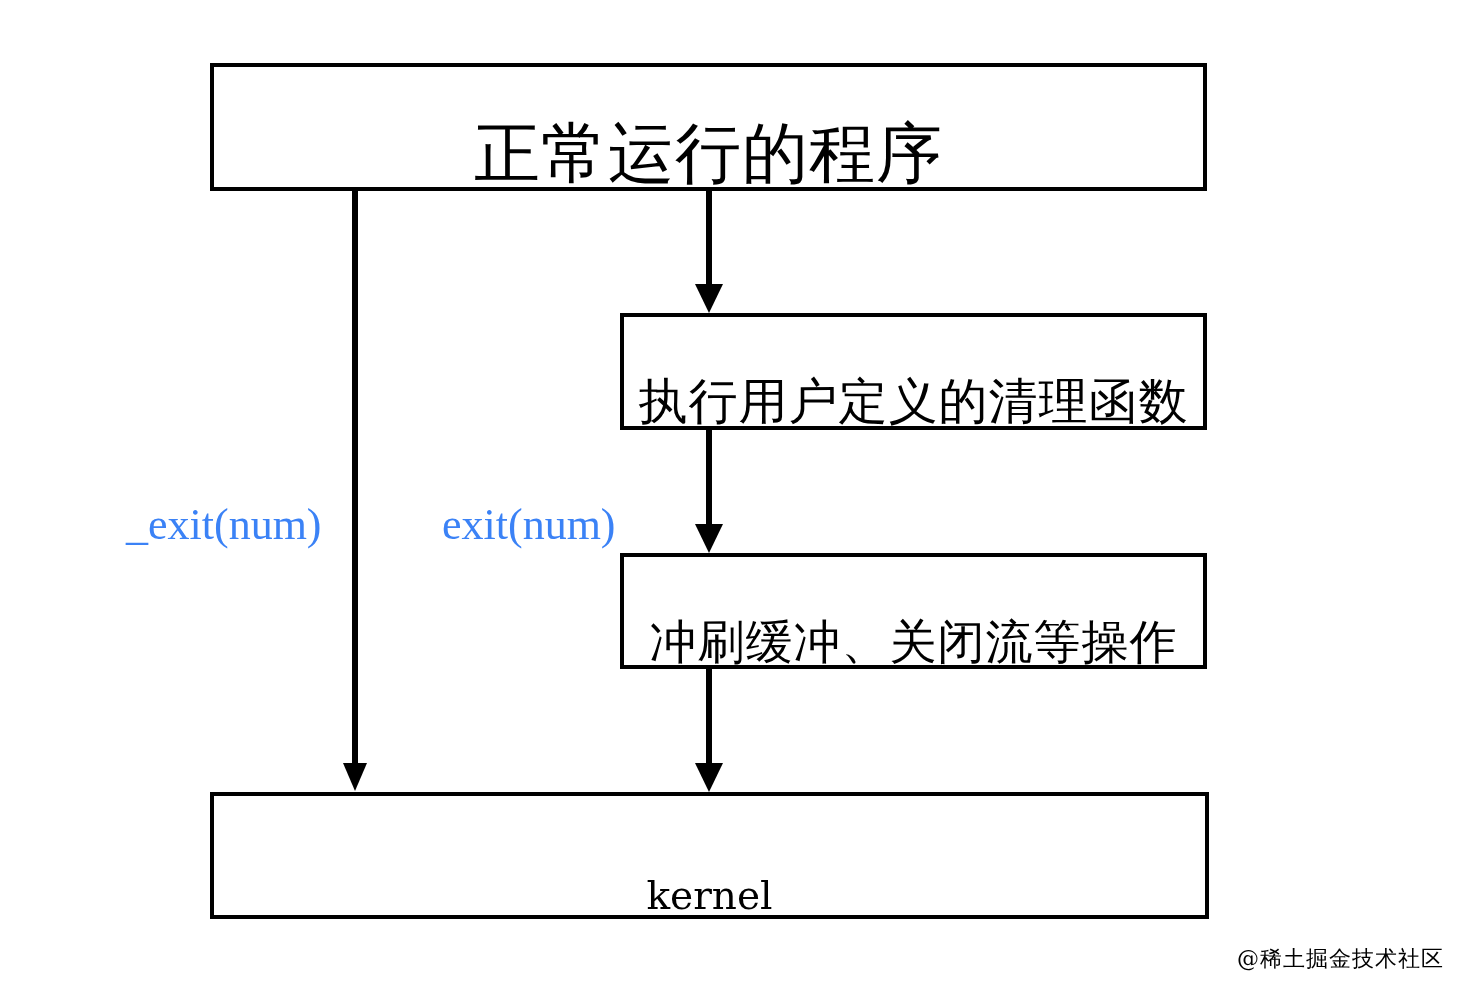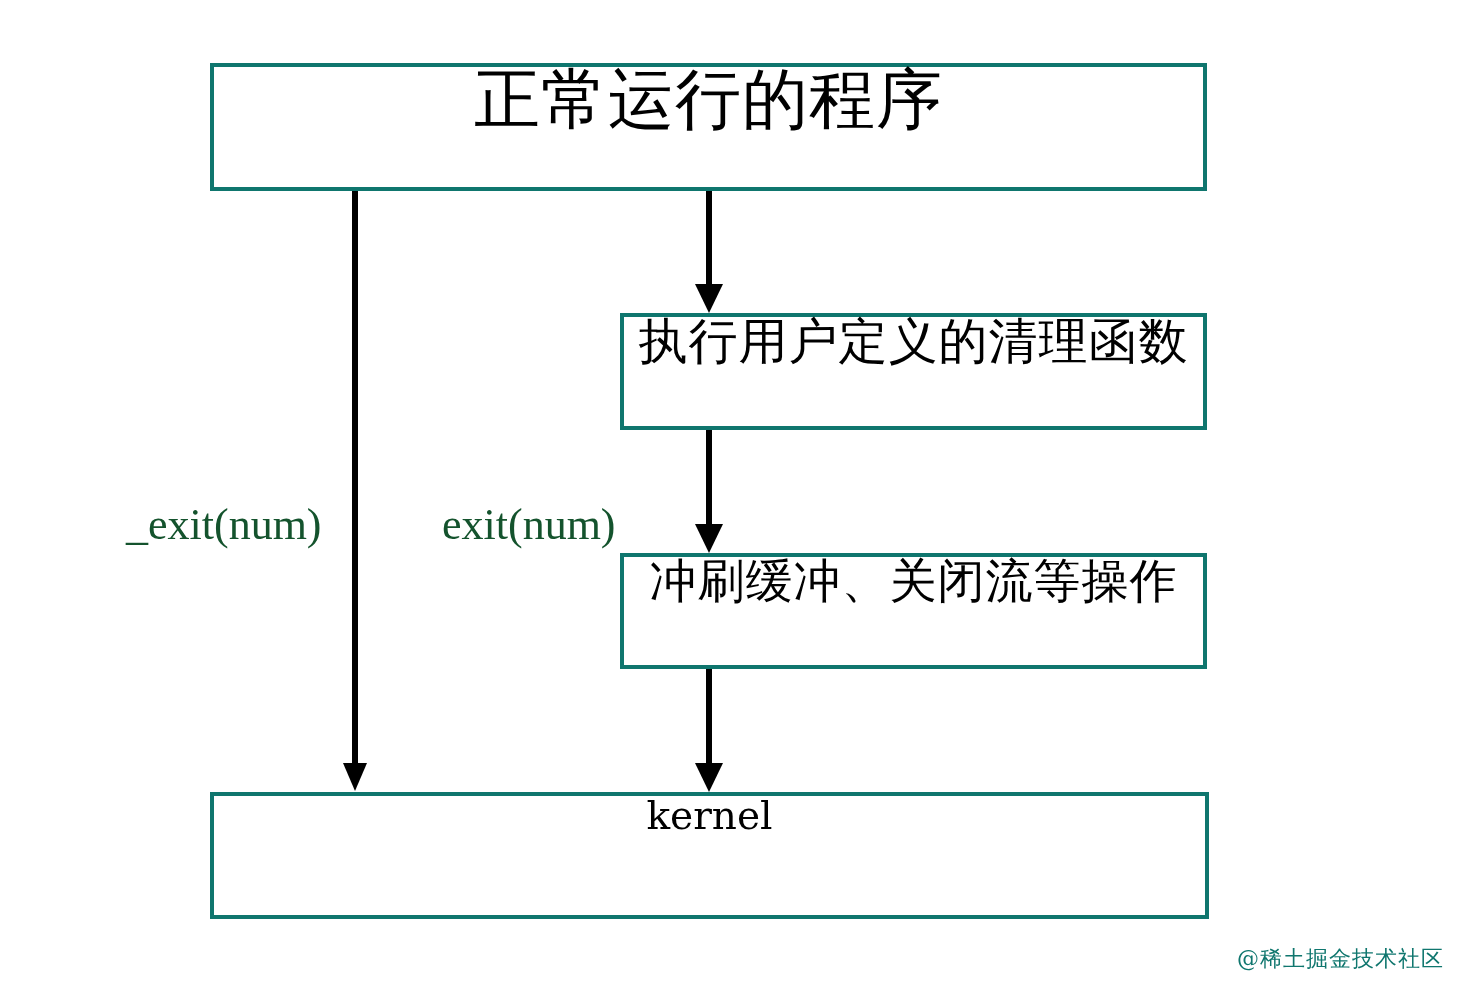--- a/index.html
+++ b/index.html
@@ -11,24 +11,24 @@
     position: relative;
     width: 1458px;
     height: 988px;
     background: #ffffff;
     overflow: hidden;
     font-family: "Liberation Serif", "DejaVu Serif", serif;
   }
   .node {
     position: absolute;
     box-sizing: border-box;
-    border: 4px solid #0f766e;
+    border: 4px solid #000000;
     background: #ffffff;
     display: flex;
-    align-items: flex-start;
+    align-items: flex-end;
     justify-content: center;
     color: #000000;
     line-height: 1;
   }
   .node-label {
     font-family: "DejaVu Serif", "Liberation Serif", serif;
     font-weight: 400;
     letter-spacing: 1px;
     white-space: nowrap;
   }
@@ -49,34 +49,34 @@
     width: 1458px;
     height: 988px;
     pointer-events: none;
     overflow: visible;
   }
 
   .edge-label {
     position: absolute;
     font-family: "Liberation Serif", "DejaVu Serif", serif;
     font-size: 44px;
-    color: #14532d;
+    color: #3b82f6;
     white-space: nowrap;
     line-height: 1;
   }
   #label-exit-underscore { left: 126px; top: 503px; }
   #label-exit            { left: 442px; top: 503px; }
 
   #watermark {
     position: absolute;
     right: 14px;
     bottom: 14px;
     font-family: "DejaVu Serif", "Liberation Serif", serif;
     font-size: 22px;
-    color: #0f766e;
+    color: #000000;
     letter-spacing: 1px;
     white-space: nowrap;
   }
 </style>
 </head>
 <body>
 
 <div id="canvas">
 
   <svg class="edge-svg" viewBox="0 0 1458 988" xmlns="http://www.w3.org/2000/svg">

